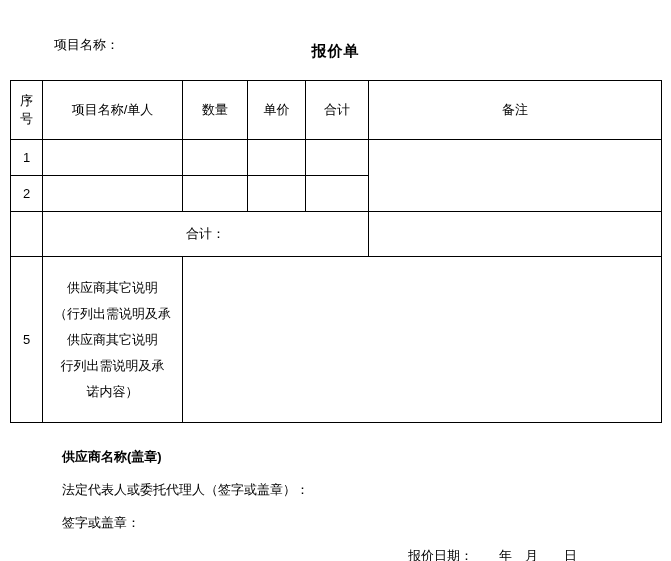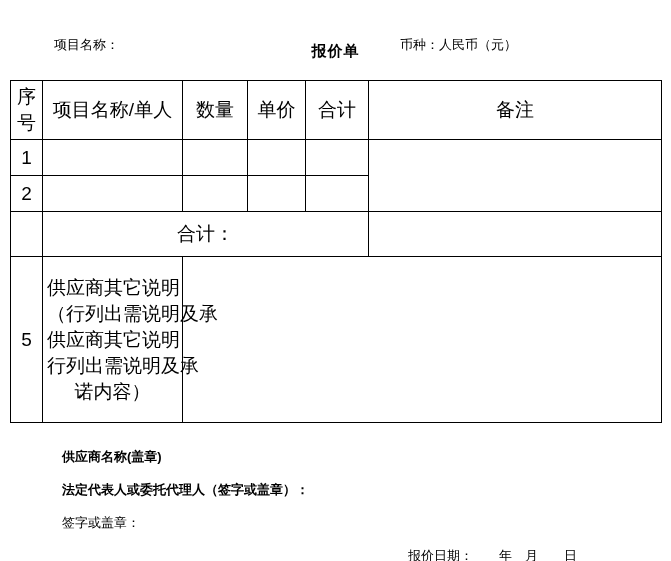--- a/index.html
+++ b/index.html
@@ -49,21 +49,21 @@
     left: 400px;
     top: 0;
   }
   table.quote {
     position: absolute;
     top: 80px;
     left: 10px;
     border-collapse: collapse;
     table-layout: fixed;
     width: 651px;
-    font-size: 19px;
+    font-size: 13px;
   }
   table.quote td {
     border: 1px solid #000000;
     padding: 0 4px;
     text-align: center;
     vertical-align: middle;
   }
   .c-seq { width: 32px; }
   .c-name { width: 140px; }
   .c-qty { width: 65px; }
@@ -92,38 +92,37 @@
     left: 0;
     top: 448px;
     width: 671px;
     font-size: 13px;
   }
   .footer .line {
     position: absolute;
     left: 62px;
   }
   .f1 { top: 0px; font-weight: bold; }
-  .f2 { top: 33px; font-weight: bold; }
+  .f2 { top: 33px; }
   .f3 { top: 66px; }
   .f4 {
     position: absolute;
     left: 408px;
     top: 99px;
   }
 </style>
 </head>
 <body>
 
 <div class="page">
 
   <div class="doc-title">报价单</div>
 
   <div class="row-header-line">
     <span class="project-name">项目名称：</span>
-    <span class="currency">币种：人民币（元）</span>
   </div>
 
   <table class="quote">
     <colgroup>
       <col class="c-seq">
       <col class="c-name">
       <col class="c-qty">
       <col class="c-price">
       <col class="c-sum">
       <col class="c-remark">

